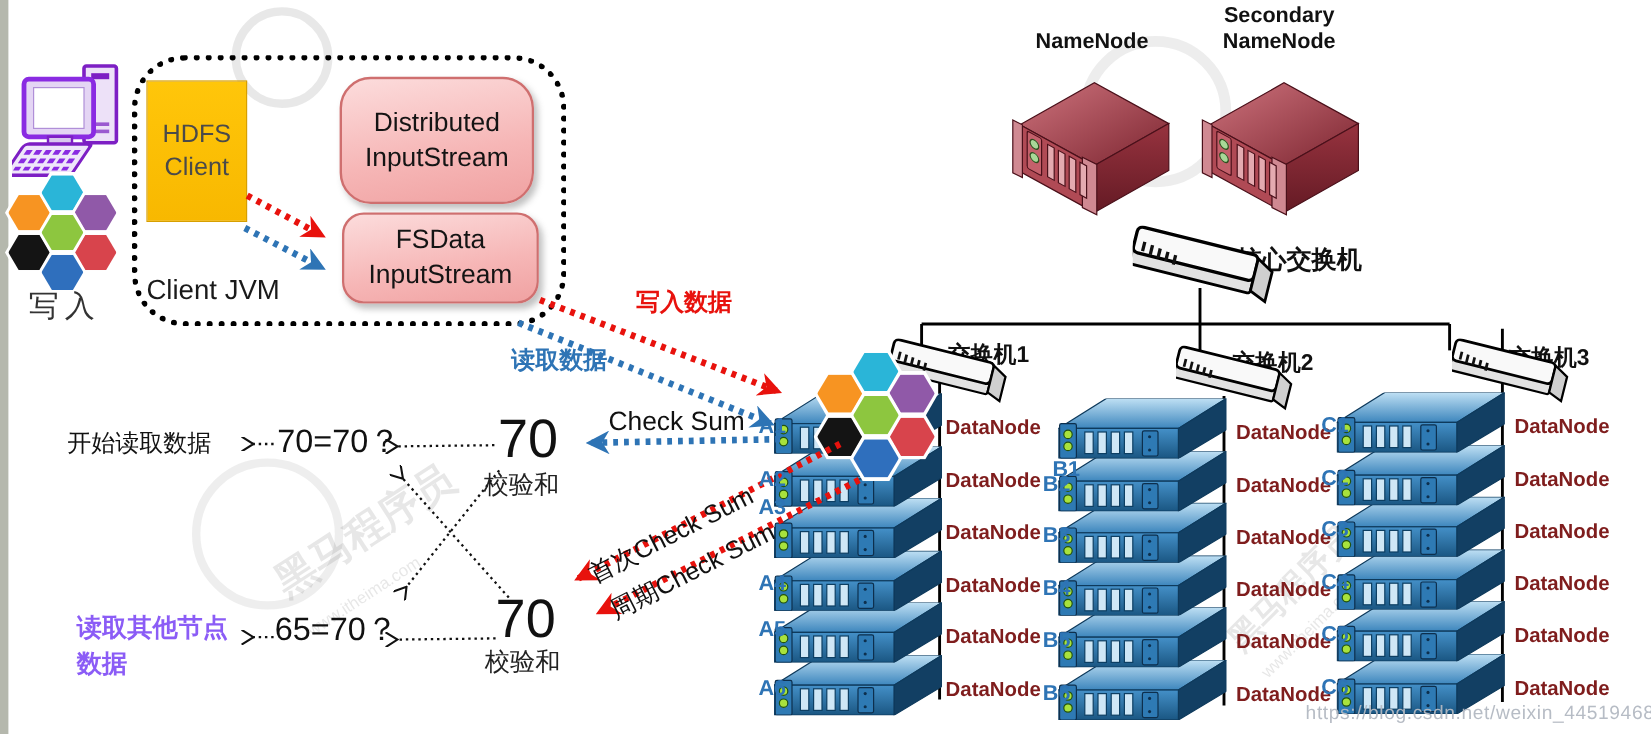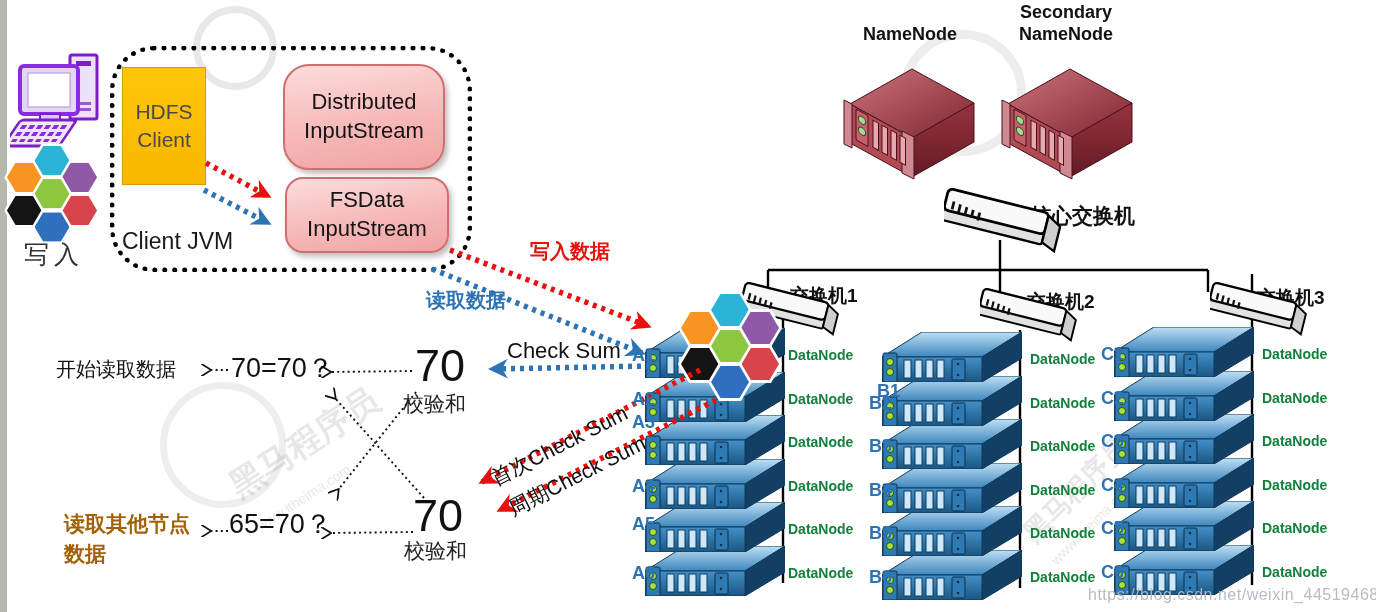--- a/index.html
+++ b/index.html
@@ -34,29 +34,29 @@
   .first-cs{left:492px;top:466px;transform:rotate(-27deg);}
   .period-cs{left:510px;top:496px;transform:rotate(-27deg);}
   
   .start-read{left:56px;top:356px;font-size:20px;font-weight:400;color:#111;}
   .cmp{font-size:27px;color:#111;}
   .cmp-ok{left:231px;top:350px;}
   .cmp-fail{left:229px;top:506px;}
   .big70{font-size:45px;color:#111;}
   .cs1-val{left:415px;top:340px;}
   .cs1-lab{left:403px;top:390px;font-size:21px;color:#222;}
-  .read-other{left:64px;top:509px;font-size:21px;font-weight:700;color:#a16207;line-height:1.45;}
+  .read-other{left:64px;top:509px;font-size:21px;font-weight:700;color:#8b5cf6;line-height:1.45;}
   .cs2-val{left:413px;top:490px;}
   .cs2-lab{left:404px;top:537px;font-size:21px;color:#222;}
   
   .nn-label{font-size:18px;font-weight:700;color:#111;text-align:center;line-height:1.2;}
   .sw-label{font-size:19px;font-weight:700;color:#111;white-space:nowrap;}
   .core-label{left:1030px;top:202px;font-size:21px;font-weight:700;color:#111;}
   .node-id{font-size:18px;font-weight:700;color:#2e74b5;text-align:right;width:48px;}
-  .dn-label{font-size:14px;font-weight:700;color:#15803d;white-space:nowrap;}
+  .dn-label{font-size:17px;font-weight:700;color:#7f1d1d;white-space:nowrap;}
   .hexo{position:absolute;}
   .hex{position:absolute;clip-path:polygon(0% 50%,25% 0%,75% 0%,100% 50%,75% 100%,25% 100%);}
   
   .svg-holder{position:absolute;}
   .z5{z-index:5}.z10{z-index:10}.z25{z-index:25}.z40{z-index:40}.z50{z-index:50}
 </style>
 </head>
 <body>
 
 <svg width="0" height="0" style="position:absolute">

